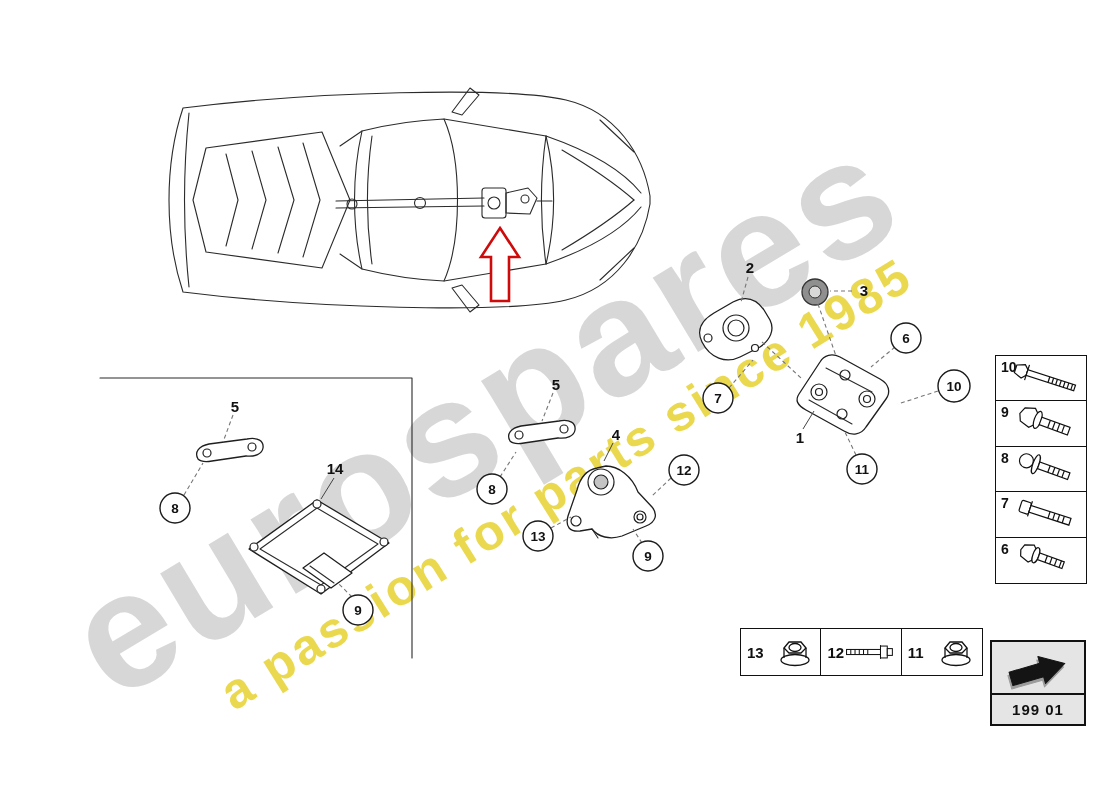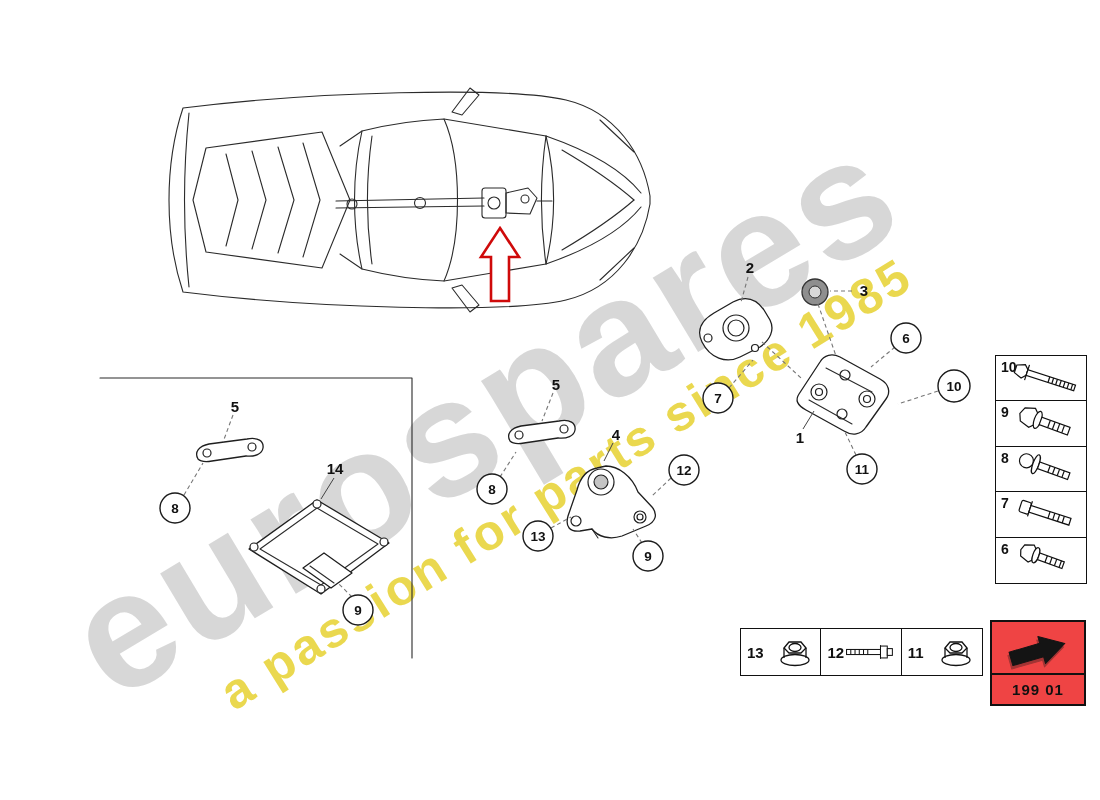--- a/index.html
+++ b/index.html
@@ -48,22 +48,22 @@
 
   
   .legend-bottom{position:absolute;left:740px;top:628px;display:flex;z-index:3;}
   .bottom-box{position:relative;width:82px;height:48px;border:1.6px solid #111;background:#fff;
     margin-left:-1.6px;box-sizing:border-box;display:flex;align-items:center;}
   .bottom-box:first-child{margin-left:0;}
   .bottom-num{font-size:15px;font-weight:bold;margin-left:6px;color:#111;}
   .bottom-icon{margin-left:auto;margin-right:3px;}
 
   
-  .code-box{position:absolute;left:990px;top:620px;width:96px;height:86px;border:2px solid #111;
-    background:#ef4444;box-sizing:border-box;z-index:3;}
+  .code-box{position:absolute;left:990px;top:640px;width:96px;height:86px;border:2px solid #111;
+    background:#e5e5e5;box-sizing:border-box;z-index:3;}
   .code-icon-area{height:53px;display:flex;align-items:center;justify-content:center;
     border-bottom:2px solid #111;box-sizing:border-box;}
   .code-label{height:29px;display:flex;align-items:center;justify-content:center;
     font-size:15px;font-weight:bold;letter-spacing:1px;color:#111;}
 </style>
 </head>
 <body>
 
 <div class="canvas">
 

